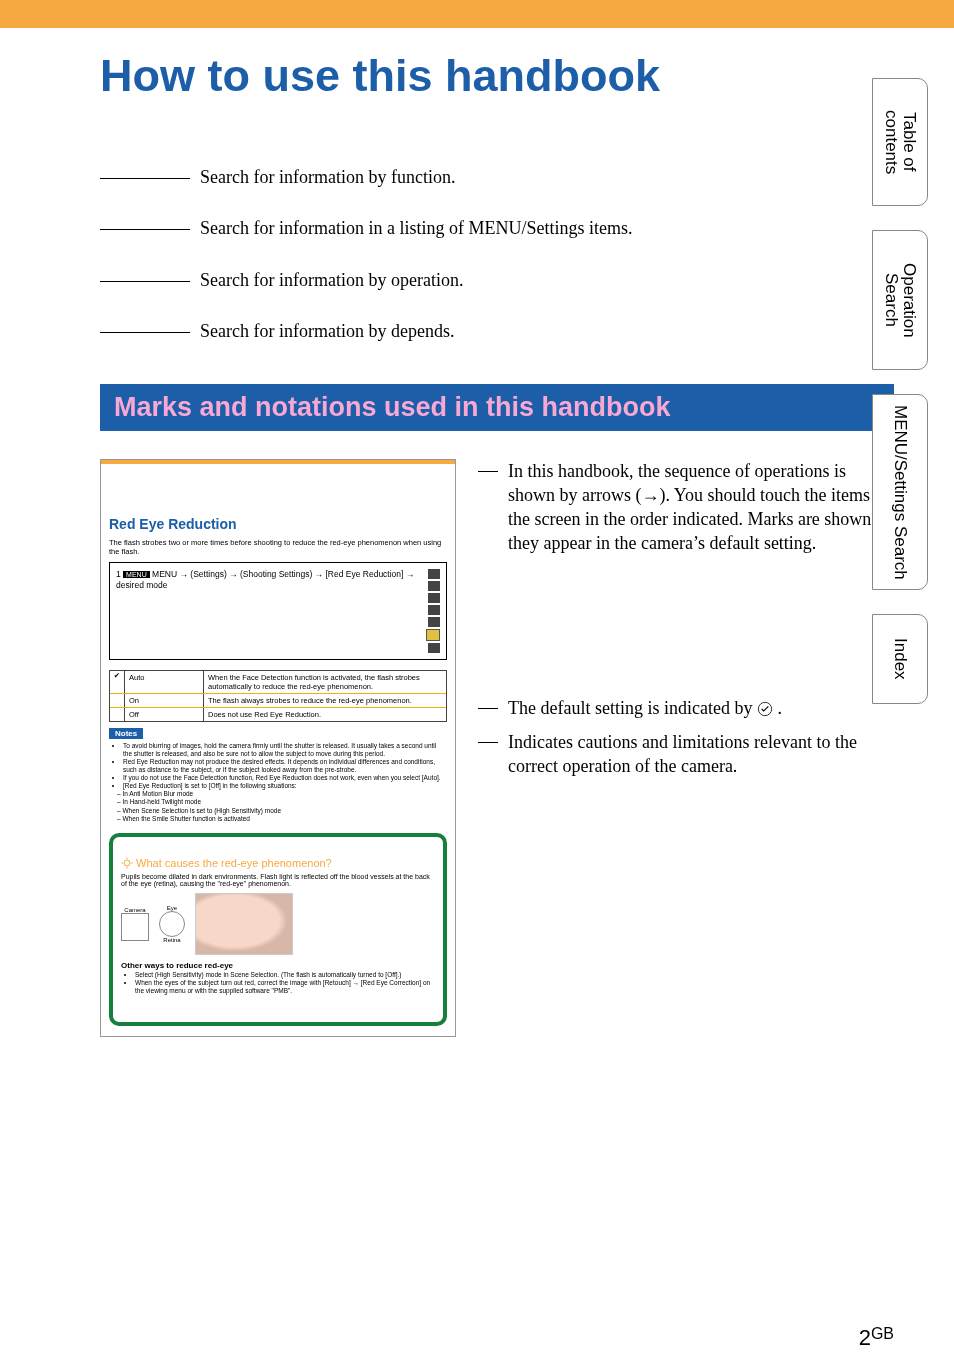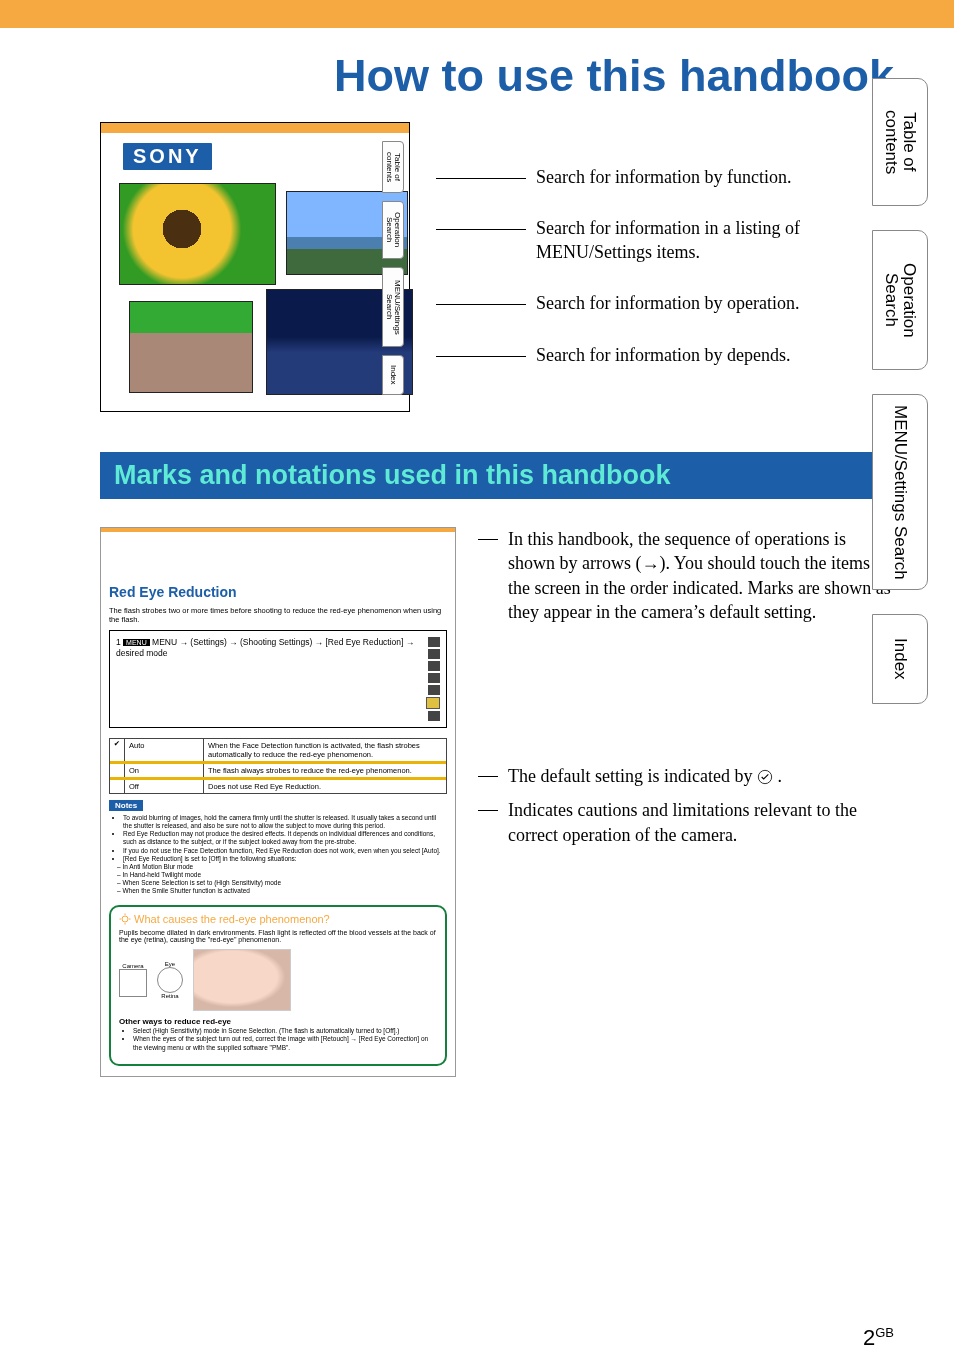--- a/index.html
+++ b/index.html
@@ -24,21 +24,20 @@
     right: 0;
     height: 28px;
     background: #f7a941;
   }
   h1.main-title {
     color: #1c5ea8;
     font-family: Arial, Helvetica, sans-serif;
     font-weight: bold;
     font-size: 45px;
     margin: 10px 0 20px 0;
-    text-align: right;
   }
   .intro-text {
     font-size: 18px;
     line-height: 1.4;
     margin-bottom: 14px;
   }
 
   
   .shot-row {
     display: flex;
@@ -128,21 +127,21 @@
     width: 90px;
     height: 0;
     border-top: 1.2px solid #000;
     margin-top: 12px;
     flex: 0 0 90px;
   }
 
   
   .section-bar {
     background: #1c5ea8;
-    color: #5eead4;
+    color: #f9a8d4;
     font-family: Arial, Helvetica, sans-serif;
     font-weight: bold;
     font-size: 27px;
     padding: 8px 14px;
     margin-top: 40px;
     margin-bottom: 28px;
   }
 
   
   .lower-row {
@@ -192,21 +191,21 @@
     align-items: flex-end;
   }
   .ic { width: 12px; height: 10px; background: #444; }
   .ic.yellow { background: #e0c040; border: 1px solid #555; }
   .pp-table {
     border: 1px solid #444;
     font-size: 7.5px;
   }
   .pp-table .row {
     display: flex;
-    border-top: 3px solid #eab308;
+    border-top: 1px solid #eab308;
   }
   .pp-table .row:first-child { border-top: none; }
   .pp-table .c1 {
     width: 14px;
     border-right: 1px solid #444;
     text-align: center;
   }
   .pp-table .c2 {
     width: 70px;
     border-right: 1px solid #444;
@@ -226,23 +225,23 @@
     margin-top: 6px;
   }
   .pp-notes {
     font-size: 6.5px;
     line-height: 1.25;
     padding-left: 8px;
     margin-top: 2px;
   }
   .pp-notes li { list-style: disc; margin-left: 6px;}
   .tip-box {
-    border: 2px solid #15803d;
+    border: 4px solid #15803d;
     border-radius: 10px;
-    padding: 6px 8px;
+    padding: 20px 8px;
     margin-top: 10px;
     font-size: 7px;
   }
   .tip-title {
     color: #f7a941;
     font-size: 11px;
     margin-bottom: 4px;
   }
   .tip-diagram {
     display: flex;
@@ -319,49 +318,32 @@
   .right-tab.menu { height: 196px; }
   .right-tab.idx { height: 90px; }
 
   .page-number {
     position: absolute;
     right: 60px;
     bottom: 18px;
     font-family: Arial, sans-serif;
     font-size: 22px;
   }
-  .page-number sup { font-size: 13px; vertical-align: top; }
+  .page-number sup { font-size: 16px; vertical-align: top; }
 </style>
 </head>
 <body>
 
 <div class="page">
   <div class="orange-bar"></div>
 
   <h1 class="main-title">How to use this handbook</h1>
 
 
   <div class="shot-row">
-    <div class="shot-preview">
-      <div class="shot-orange"></div>
-      <div class="sony-label">SONY</div>
-      <div class="thumb sunflower"></div>
-      <div class="thumb coast"></div>
-      <div class="thumb cat"></div>
-      <div class="thumb city"></div>
-      <div class="side-tabs">
-        <div class="side-tab t1">Table of
-contents</div>
-        <div class="side-tab t2">Operation
-Search</div>
-        <div class="side-tab t3">MENU/Settings
-Search</div>
-        <div class="side-tab t4">Index</div>
-      </div>
-    </div>
 
     <div class="shot-desc-list">
       <div class="shot-desc">
           <div class="rule"></div>
           <span>Search for information by function.</span>
         </div>
       <div class="shot-desc">
           <div class="rule"></div>
           <span>Search for information in a listing of MENU/Settings items.</span>
         </div>

